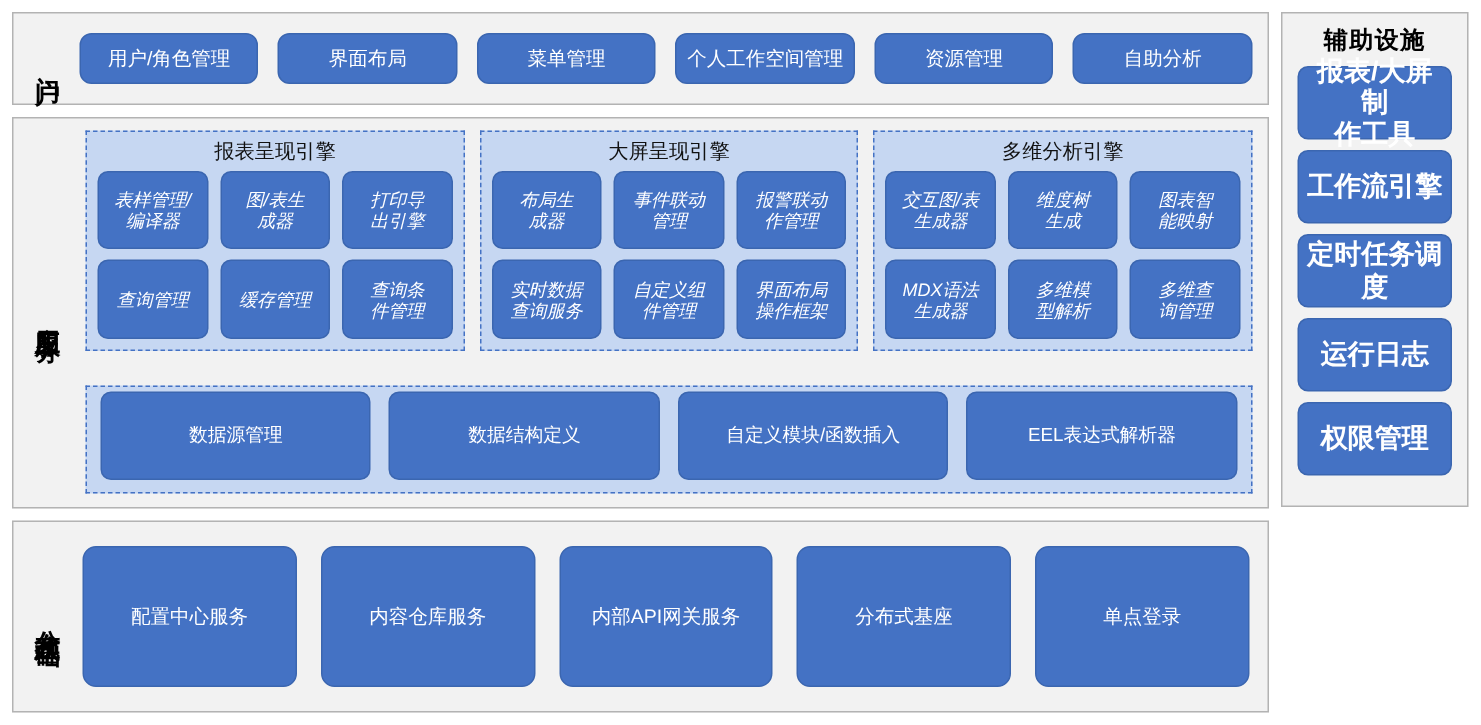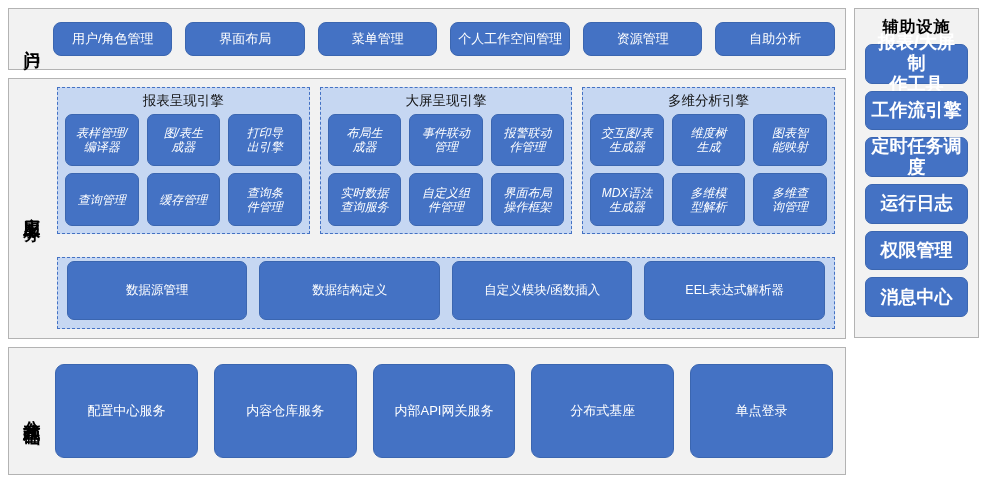--- a/index.html
+++ b/index.html
@@ -306,17 +306,16 @@
 
   <div class="aux">
     <div class="aux-title">辅助设施</div>
     <div class="aux-list">
       <div class="btn">报表/大屏制
 作工具</div>
       <div class="btn">工作流引擎</div>
       <div class="btn">定时任务调度</div>
       <div class="btn">运行日志</div>
       <div class="btn">权限管理</div>
-      <div class="btn">消息中心</div>
     </div>
   </div>
 
 </div>
 
 </body></html>

